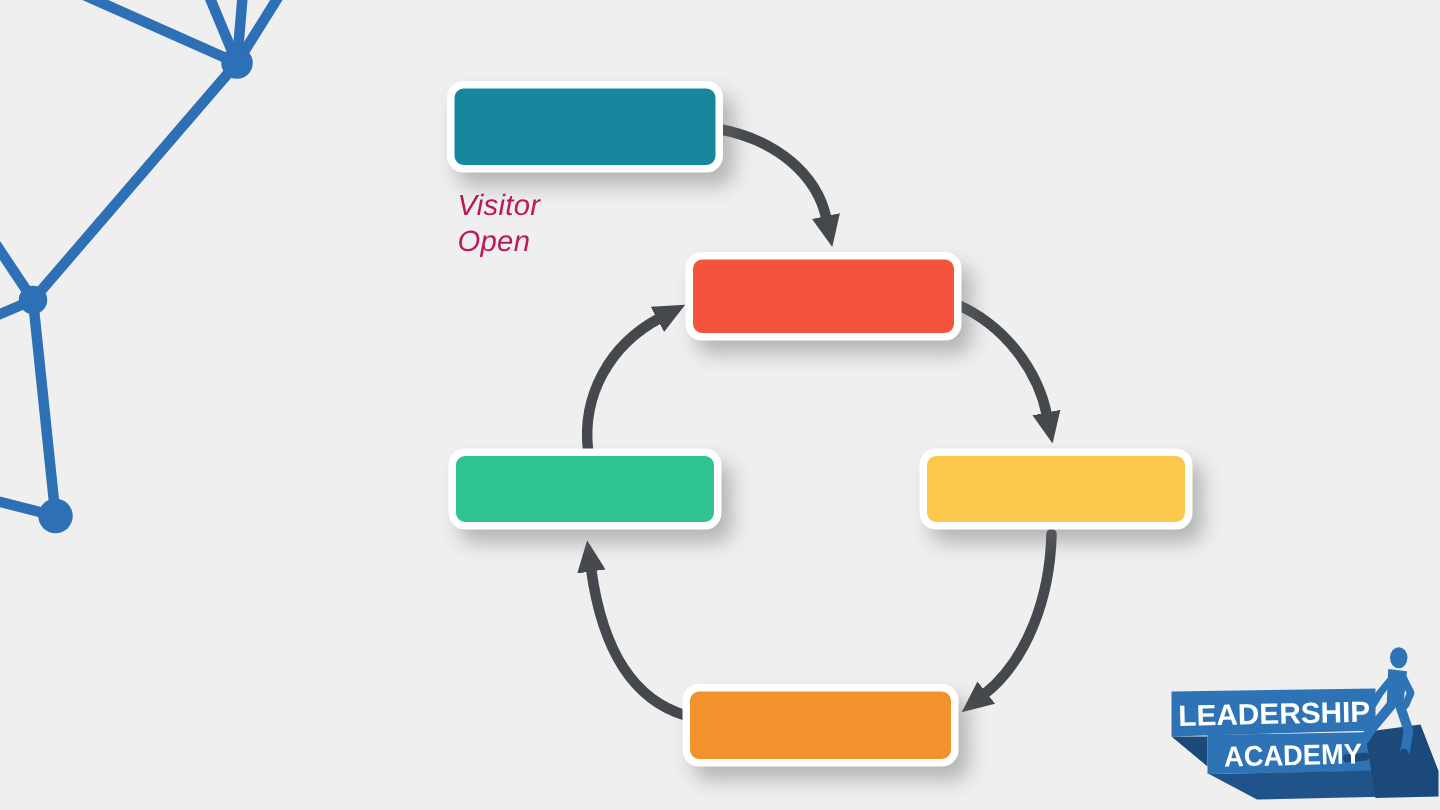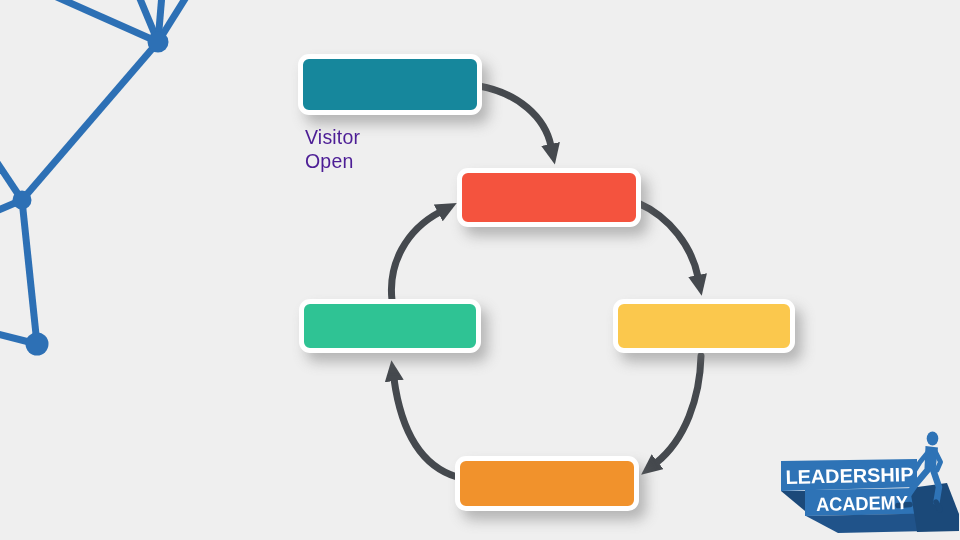--- a/index.html
+++ b/index.html
@@ -63,21 +63,21 @@
       <path d="M 392 300 C 388 264, 406 230, 440 212" marker-end="url(#ah)" stroke="#45494E"></path>
     </g>
   </svg>
 
   <div class="box box-start" style="background-color: rgb(22, 135, 156);"></div>
   <div class="box box-top" style="background-color: rgb(244, 83, 62);"></div>
   <div class="box box-right" style="background-color: rgb(251, 200, 77);"></div>
   <div class="box box-bottom" style="background-color: rgb(241, 146, 44);"></div>
   <div class="box box-left" style="background-color: rgb(47, 195, 148);"></div>
 
-  <div class="start-label" style="color: #4c1d95;">
+  <div class="start-label" style="color: #be185d; font-style: italic;">
     <span>Visitor</span>
     <span>Open</span>
   </div>
 
   <svg class="logo-svg" width="190" height="128" viewBox="0 0 190 128">
 
     <ellipse cx="162.5" cy="26.5" rx="5.8" ry="7" fill="#2E73B6"></ellipse>
     <path d="M155.5,34 L168,35.5 L165.5,58.5 L154.5,56.5 Z" fill="#2E73B6"></path>
     <polyline fill="none" stroke-width="5" stroke-linecap="round" stroke-linejoin="round" points="159,39 150,50 143.5,60.5" stroke="#2E73B6"></polyline>
     <polyline fill="none" stroke-width="5" stroke-linecap="round" stroke-linejoin="round" points="165,39 170.5,50 167,58" stroke="#2E73B6"></polyline>

